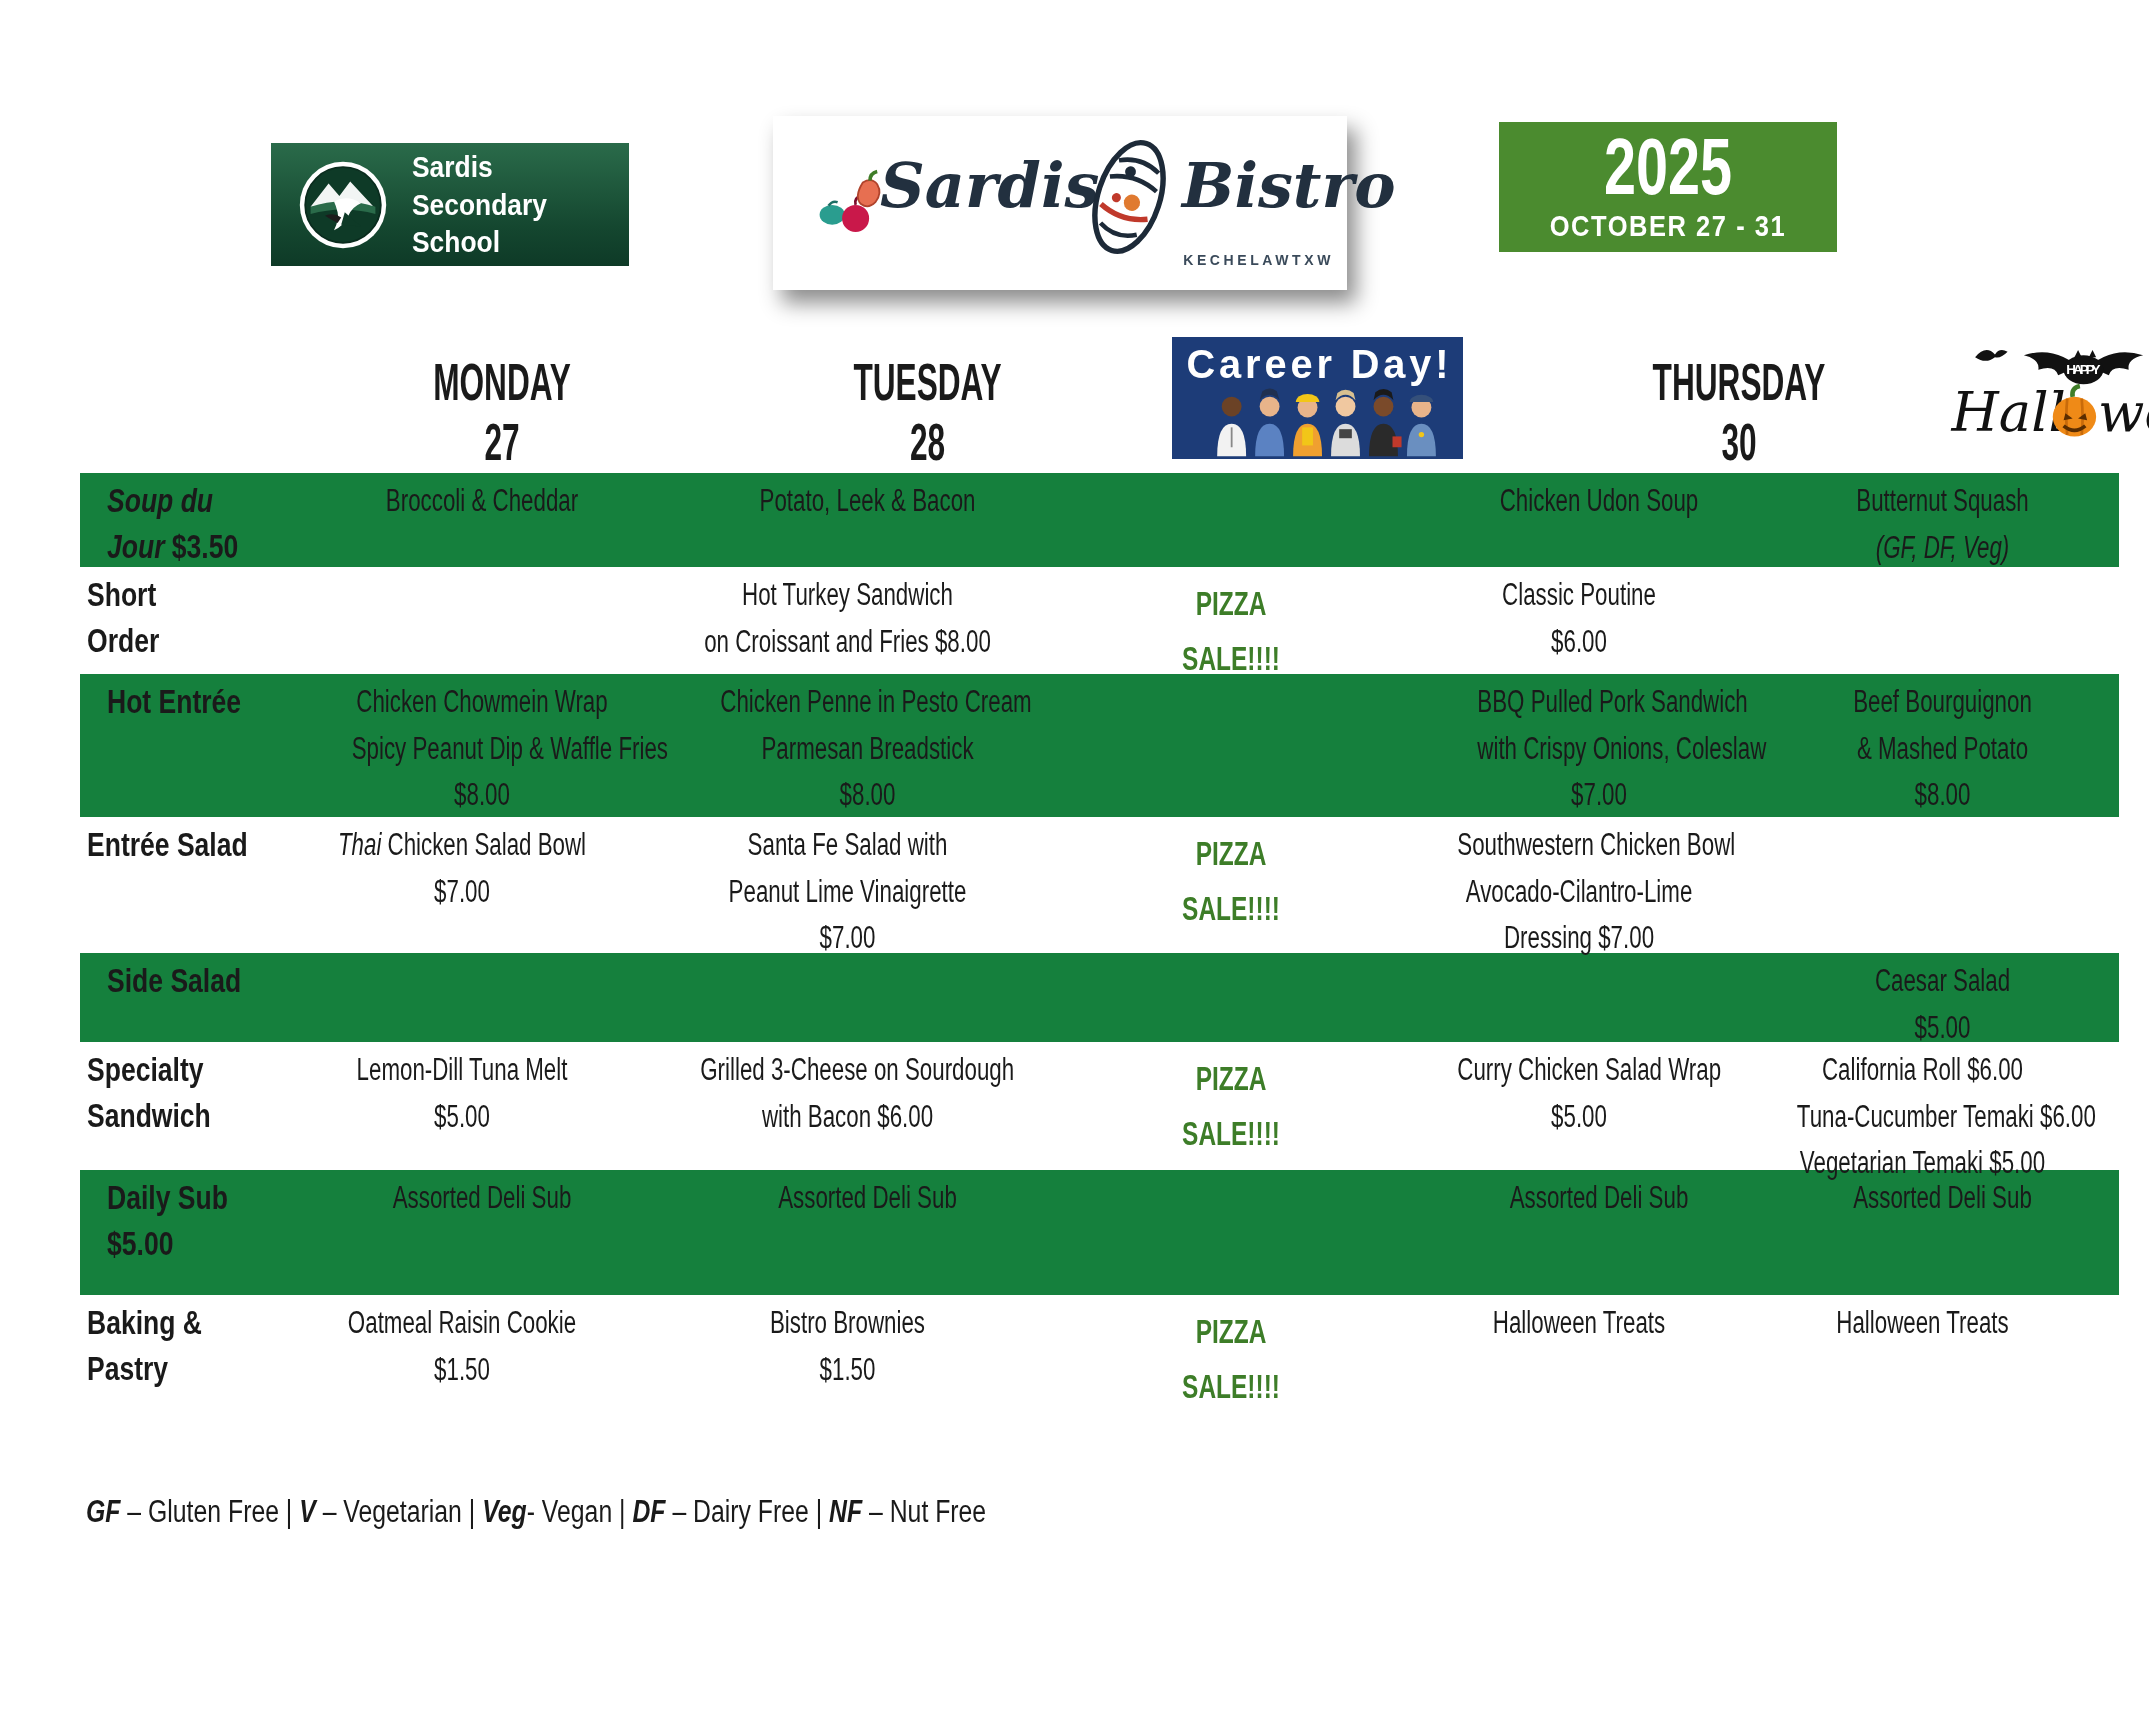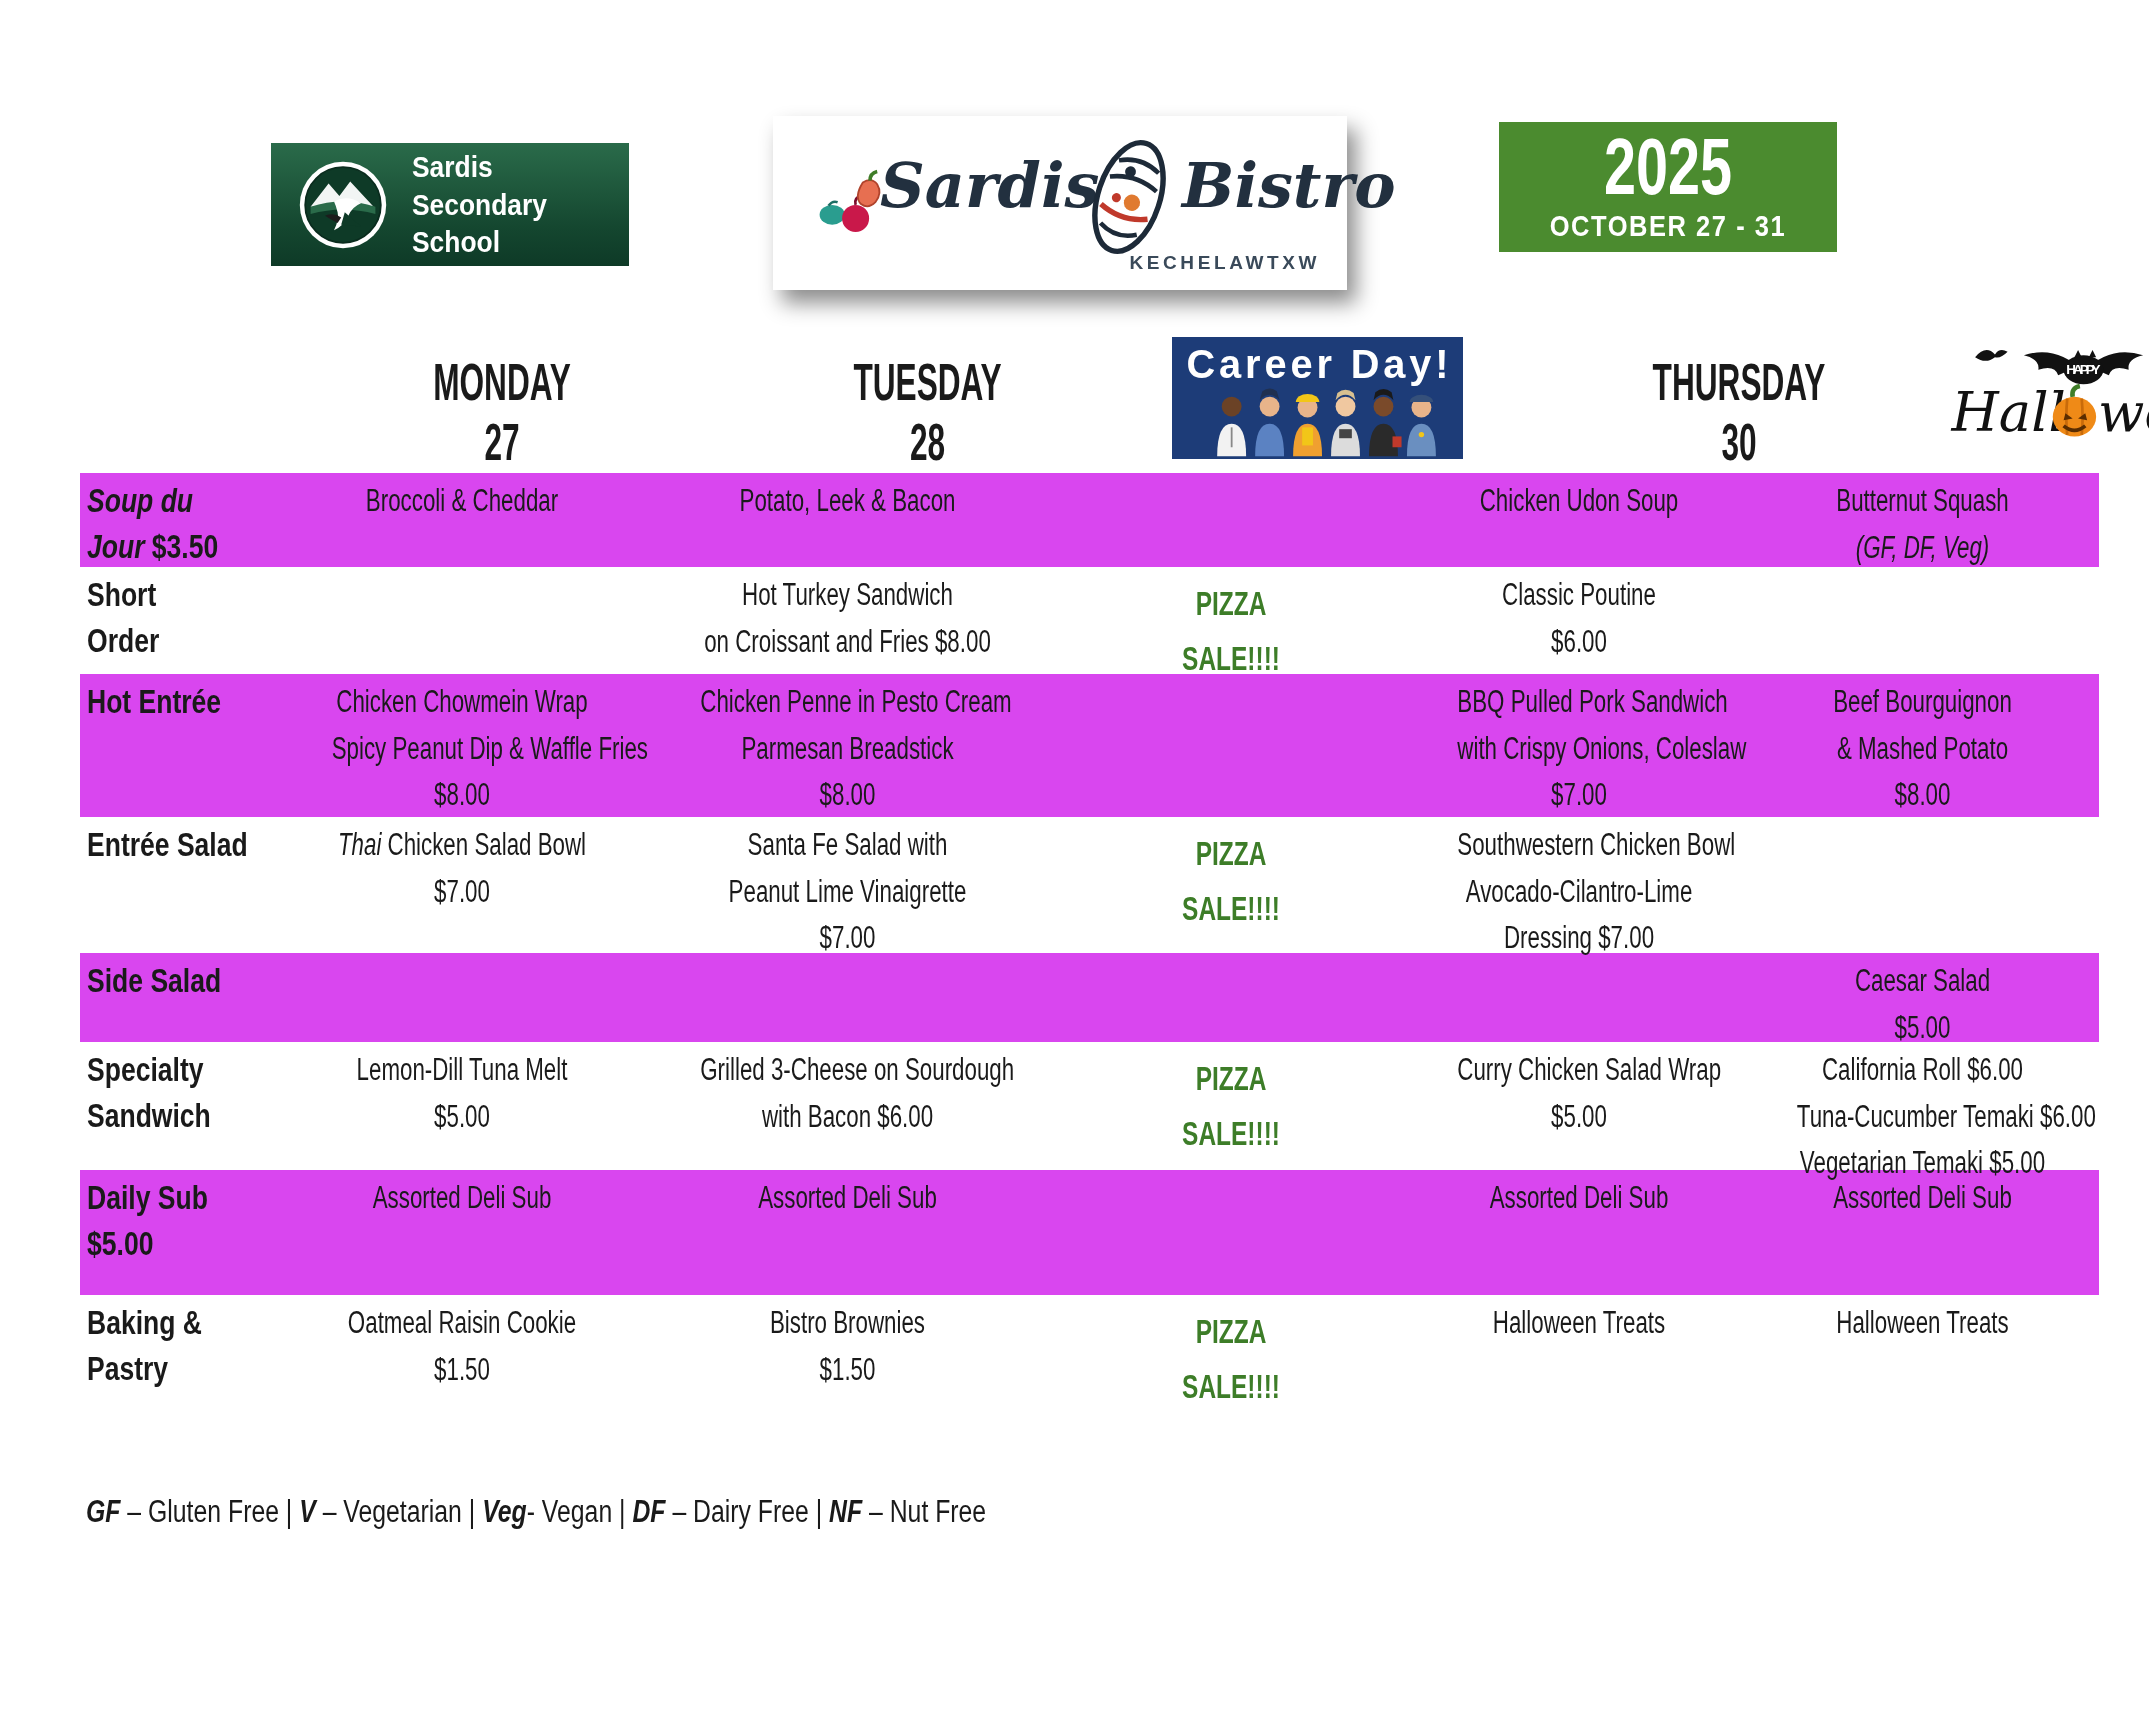--- a/index.html
+++ b/index.html
@@ -20,37 +20,37 @@
     position:absolute;left:773px;top:116px;width:574px;height:174px;background:#ffffff;
     box-shadow:9px 12.7px 20px rgba(0,0,0,0.45);
   }
   .bistro-script{
     position:absolute;font-family:"DejaVu Serif",serif;font-style:italic;font-weight:bold;
     color:#22303f;font-size:62px;white-space:nowrap;
   }
   .bistro-word1{left:107px;top:33px;}
   .bistro-word2{left:409px;top:33px;}
   .bistro-sub{
-    position:absolute;right:27px;top:136px;font-size:19px;letter-spacing:3.6px;color:#3a4a5a;
+    position:absolute;right:13px;top:136px;font-size:14px;letter-spacing:3.6px;color:#3a4a5a;
     font-weight:bold;
   }
   .veg-svg{position:absolute;left:43px;top:43px;}
   .fish-svg{position:absolute;left:297px;top:12.7px;}
   .year-badge{
     position:absolute;left:1499px;top:122px;width:338px;height:130px;background:#4b8b2f;
     color:#ffffff;text-align:center;
   }
   .year-badge .year{font-size:80px;font-weight:bold;line-height:1.0;margin-top:5.4px;
     transform:scaleX(0.72);transform-origin:center top;}
   .year-badge .range{font-size:30px;font-weight:bold;letter-spacing:1.8px;margin-top:1.8px;
     transform:scaleX(0.85);transform-origin:center top;}
   
   .menu-table{position:absolute;left:80px;top:337px;width:2019px;}
   .menu-row{display:flex;width:2019px;}
-  .menu-row.striped{background:#d946ef;}
+  .menu-row.striped{background:#15803d;padding-left:20px;}
   .cell{flex:0 0 auto;box-sizing:border-box;overflow:visible;}
   .menu-row .cell:nth-child(1){width:201px;}
   .menu-row .cell:nth-child(2){width:362px;}
   .menu-row .cell:nth-child(3){width:409px;}
   .menu-row .cell:nth-child(4){width:358px;}
   .menu-row .cell:nth-child(5){width:338px;}
   .menu-row .cell:nth-child(6){width:349px;}
   .header-row{height:136px;gap:40px;}
   .day-inner{
     text-align:center;font-weight:bold;font-size:51px;line-height:1.18;padding-top:16.3px;

